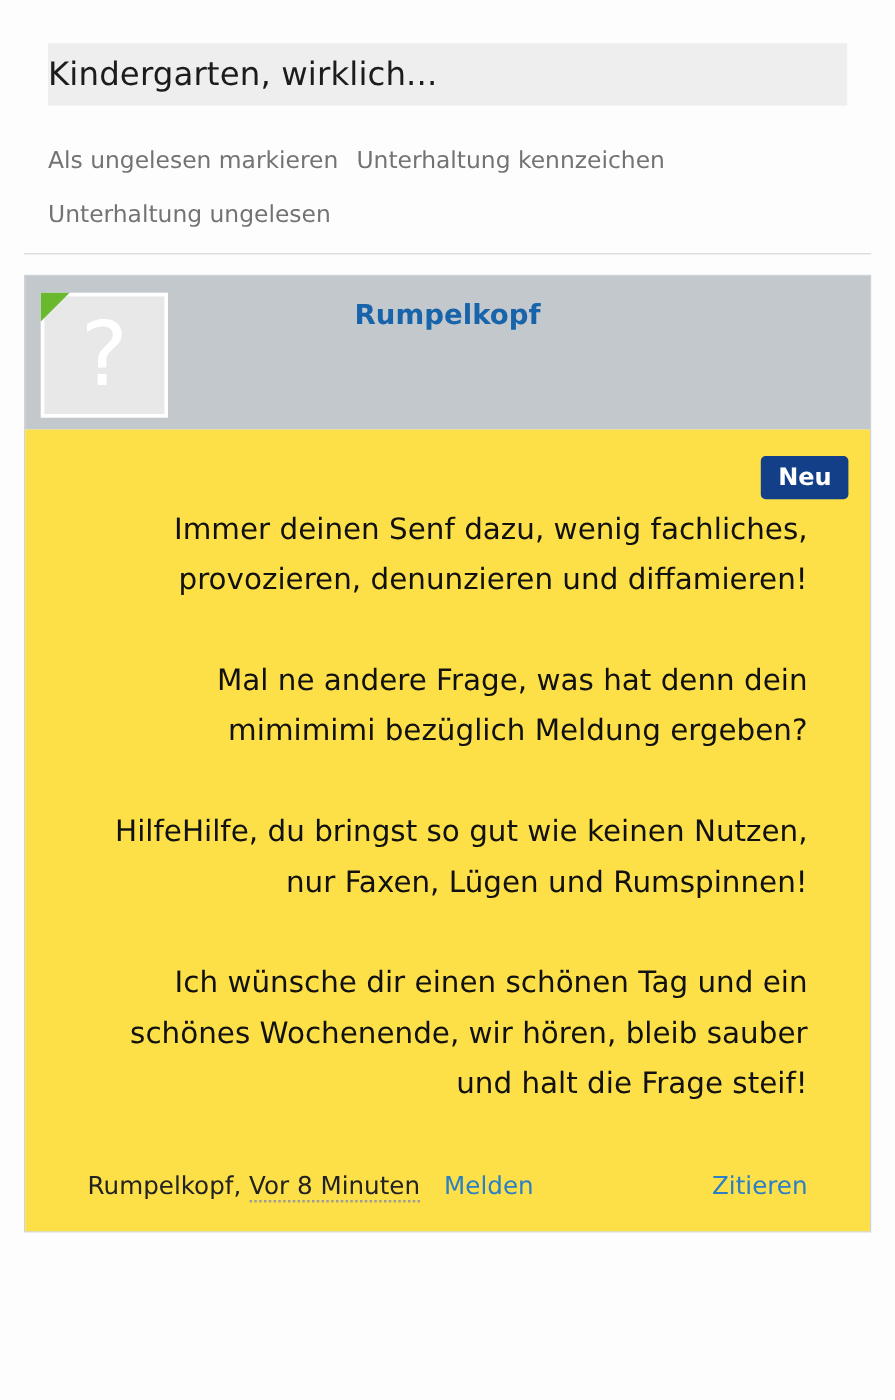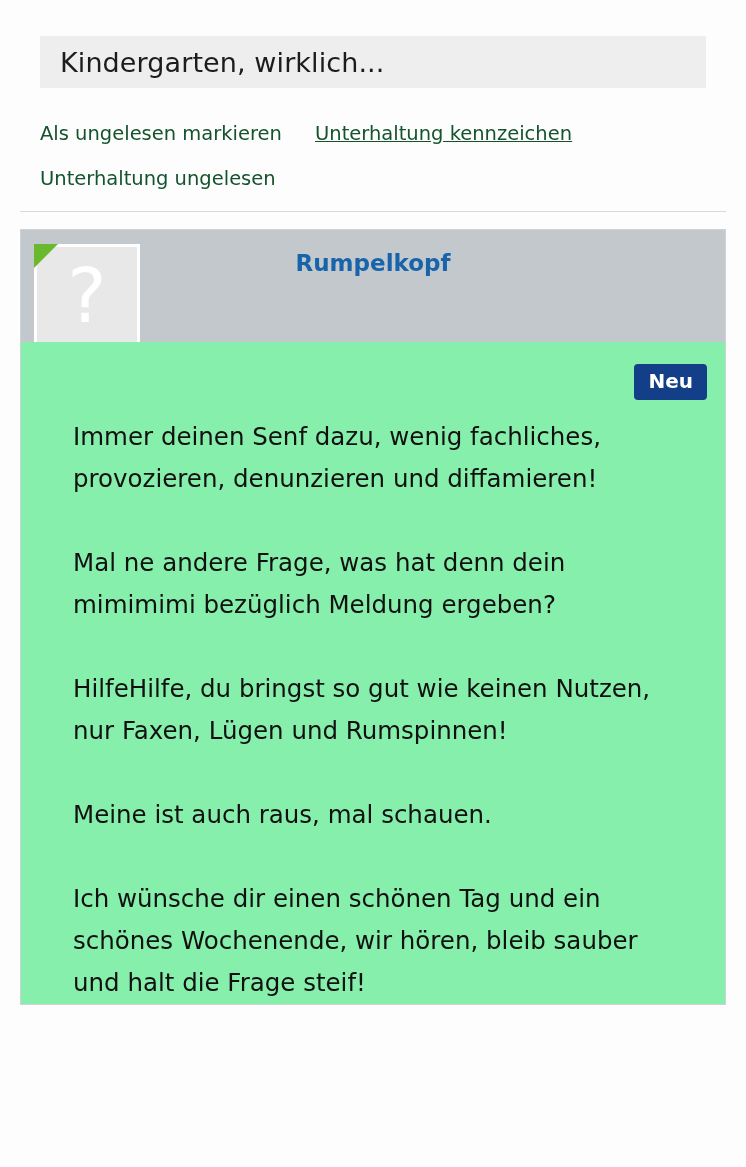--- a/index.html
+++ b/index.html
@@ -25,21 +25,20 @@
   .title-bar {
     position: absolute;
     left: 40px;
     top: 36px;
     width: 666px;
     height: 52px;
     background: #eeeeee;
     display: flex;
     align-items: center;
     box-sizing: border-box;
-    padding-left: 20px;
   }
   .title-bar .title-text {
     font-size: 27px;
     color: #1c1c1c;
     letter-spacing: 0.1px;
     white-space: nowrap;
     overflow: hidden;
   }
 
   
@@ -48,28 +47,27 @@
     left: 40px;
     top: 112px;
     width: 666px;
   }
   .actions-row {
     display: block;
     line-height: 44px;
     white-space: nowrap;
   }
   .action-link {
-    color: #14532d;
+    color: #737373;
     font-size: 19.5px;
     text-decoration: none;
     cursor: pointer;
   }
   .action-link + .action-link {
-    margin-left: 28px;
-    text-decoration: underline;
+    margin-left: 10px;
   }
 
   
   .divider {
     position: absolute;
     left: 20px;
     top: 211px;
     width: 706px;
     height: 1px;
     background: #d8d8d8;
@@ -79,21 +77,21 @@
   .post {
     position: absolute;
     left: 20px;
     top: 229px;
     width: 706px;
     box-sizing: border-box;
     border: 1px solid #cfd2d6;
     background: #ffffff;
   }
   .post-header {
-    height: 112px;
+    height: 128px;
     background: #c3c8cd;
     position: relative;
   }
   .avatar {
     position: absolute;
     left: 13px;
     top: 14px;
     width: 106px;
     height: 104px;
     background: #e8e8e8;
@@ -128,21 +126,22 @@
     text-align: center;
     font-size: 23px;
     font-weight: bold;
     color: #1864ab;
     cursor: pointer;
   }
 
   .post-body {
     position: relative;
     padding: 0 0 0 0;
-    background: #86efac;
+    background: #fde047;
+    text-align: right;
   }
 
   .badge-new {
     position: absolute;
     right: 18px;
     top: 22px;
     background: #123f87;
     color: #ffffff;
     font-size: 20px;
     font-weight: bold;
@@ -151,21 +150,21 @@
     line-height: 22px;
   }
 
   .message {
     padding: 62px 52px 0 52px;
     font-size: 24.5px;
     line-height: 42px;
     color: #111111;
   }
   .message p {
-    margin: 12px 0 42px 0;
+    margin: 0 0 42px 0;
   }
   .message p:last-child {
     margin-bottom: 0;
   }
 
   .post-footer {
     display: flex;
     align-items: baseline;
     padding: 52px 52px 26px 52px;
     font-size: 20.5px;
@@ -225,21 +224,28 @@
       <div class="author-name">Rumpelkopf</div>
     </div>
 
     <div class="post-body">
       <div class="badge-new">Neu</div>
 
       <div class="message">
         <p>Immer deinen Senf dazu, wenig fachliches, provozieren, denunzieren und diffamieren!</p>
         <p>Mal ne andere Frage, was hat denn dein mimimimi bezüglich Meldung ergeben?</p>
         <p>HilfeHilfe, du bringst so gut wie keinen Nutzen, nur Faxen, Lügen und Rumspinnen!</p>
-        <p>Meine ist auch raus, mal schauen.</p>
         <p>Ich wünsche dir einen schönen Tag und ein schönes Wochenende, wir hören, bleib sauber und halt die Frage steif!</p>
       </div>
 
+      <div class="post-footer">
+        <span class="footer-meta">
+          <span class="footer-author">Rumpelkopf,</span>
+          <span class="footer-time">Vor 8 Minuten</span>
+        </span>
+        <a class="footer-report">Melden</a>
+        <a class="footer-quote">Zitieren</a>
+      </div>
     </div>
 
   </div>
 
 </div>
 
 </body></html>

